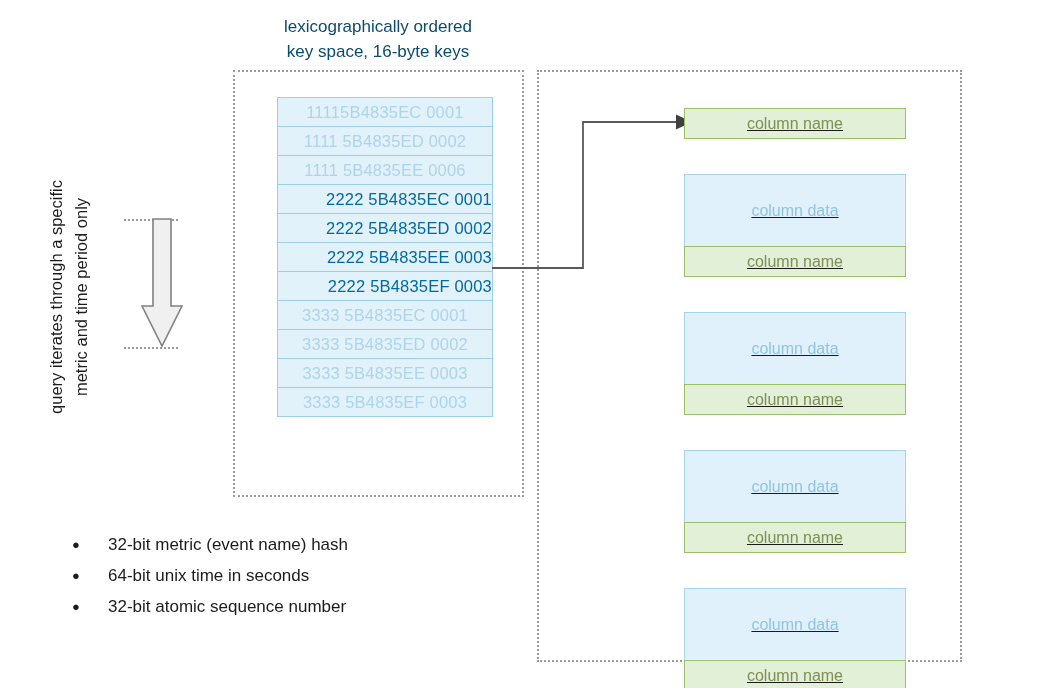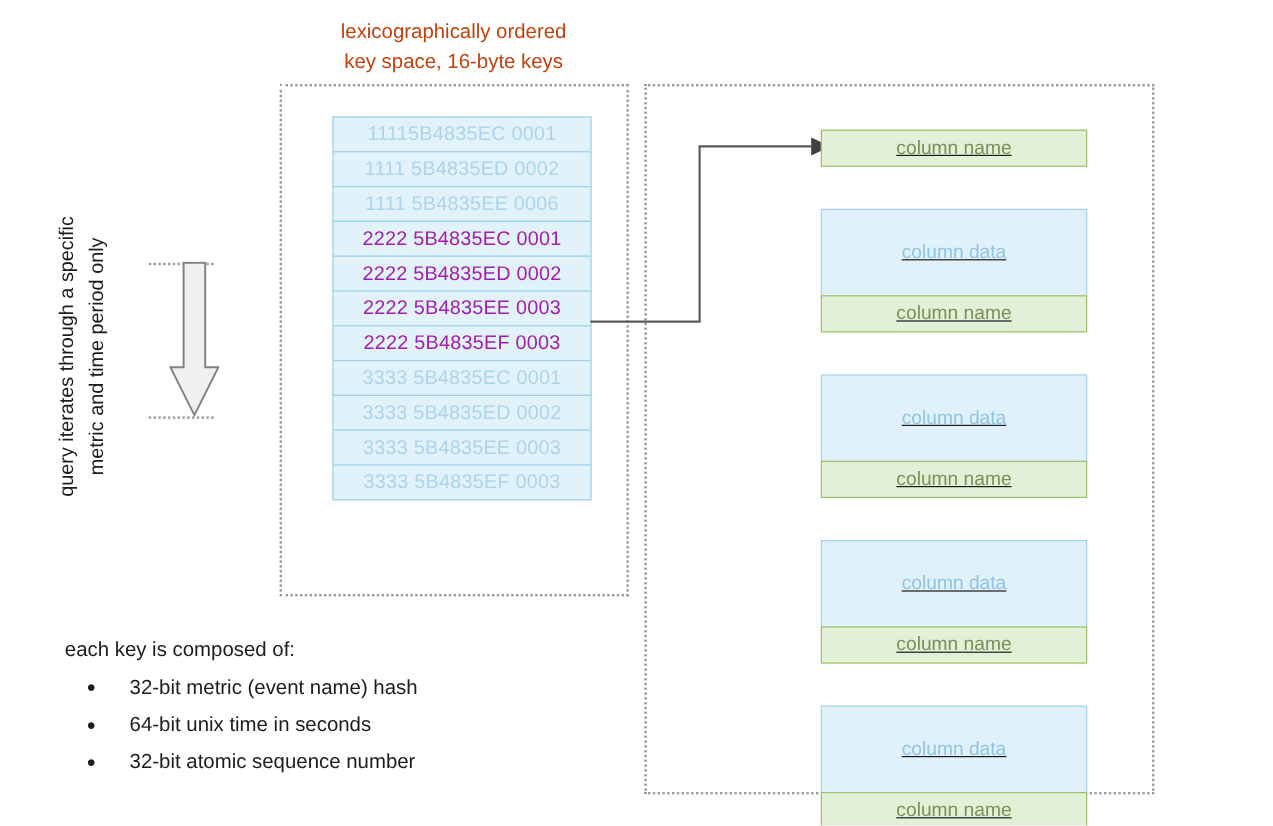--- a/index.html
+++ b/index.html
@@ -14,21 +14,21 @@
     overflow: hidden;
   }
   .stage { position: absolute; inset: 0; }
 
   
   .caption {
     position: absolute;
     text-align: center;
     font-size: 17px;
     line-height: 25px;
-    color: #c2410c;
+    color: #0c4a6e;
     white-space: pre-line;
   }
   #caption-keyspace { left: 218px; top: 14px; width: 320px; }
   #caption-values   { left: 546px; top: 14px; width: 412px; }
 
   
   .dotted-box {
     position: absolute;
     border: 2px dotted #9a9a9a;
     box-sizing: border-box;
@@ -49,21 +49,21 @@
     line-height: 28px;
     border: 1px solid #9fcfe8;
     background: #e2f2fb;
     font-size: 16.5px;
     text-align: center;
     letter-spacing: 0.2px;
     margin-top: -1px;
   }
   .key-row:first-child { margin-top: 0; }
   .key-row.dim  { color: #aed4ea; }
-  .key-row.bold { color: #a21caf; }
+  .key-row.bold { color: #0369a1; text-align: right; }
 
   
   #iteration-arrow {
     position: absolute;
     left: 141px; top: 218px;
     width: 42px; height: 130px;
   }
   #iteration-arrow svg { display: block; }
   .leader {
     position: absolute;
@@ -197,21 +197,20 @@
       <div class="value-block data">column data</div>
       <div class="value-block name">column name</div>
       <div class="value-block data">column data</div>
       <div class="value-block name">column name</div>
       <div class="value-block data">column data</div>
       <div class="value-block name">column name</div>
       <div class="value-block data">column data</div>
     </div>
 
   <div id="notes">
-    <div id="notes-title">each key is composed of:</div>
     <ul id="notes-list">
         <li>32-bit metric (event name) hash</li>
         <li>64-bit unix time in seconds</li>
         <li>32-bit atomic sequence number</li>
       </ul>
   </div>
 
 </div>
 
 </body></html>

